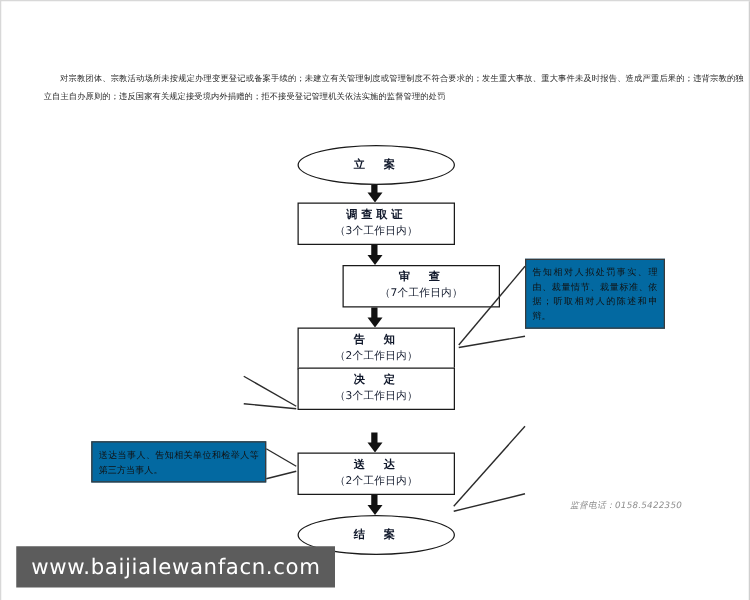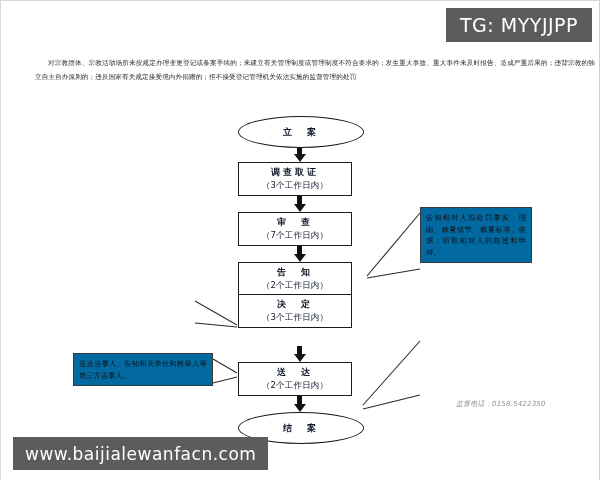--- a/index.html
+++ b/index.html
@@ -110,27 +110,27 @@
   }
 
   .oval {
     border-radius: 50%;
     left: 237px;
     width: 126px;
     height: 32px;
   }
   .rect {
     left: 237px;
-    width: 114px;
+    width: 126px;
     height: 34px;
   }
 
   #n-liaan   { top: 10px; }
   #n-diaocha { top: 56px; }
-  #n-shencha { top: 106px; }
+  #n-shencha { top: 106px; margin-left: 36px; }
   #n-gaozhi  { top: 156px; }
   #n-jueding { top: 188px; align-items: center; }
   #n-songda  { top: 256px; }
   #n-jiean   { top: 306px; }
 
   
   .arrow {
     position: absolute;
     left: 296px;
     width: 5px;
@@ -189,21 +189,20 @@
     white-space: nowrap;
     letter-spacing: 0.2px;
     font-style: italic;
   }
 </style>
 </head>
 <body>
 
 <div id="page">
 
-  <div class="wm-bar" id="wm-top">TG: MYYJJPP</div>
 
   <div id="intro">对宗教团体、宗教活动场所未按规定办理变更登记或备案手续的；未建立有关管理制度或管理制度不符合要求的；发生重大事故、重大事件未及时报告、造成严重后果的；违背宗教的独立自主自办原则的；违反国家有关规定接受境内外捐赠的；拒不接受登记管理机关依法实施的监督管理的处罚</div>
 
   <div id="flow">
 
     <div class="node oval" id="n-liaan">
       <span class="t1">立　案</span>
     </div>
     <div class="arrow" id="a1"></div>
 

